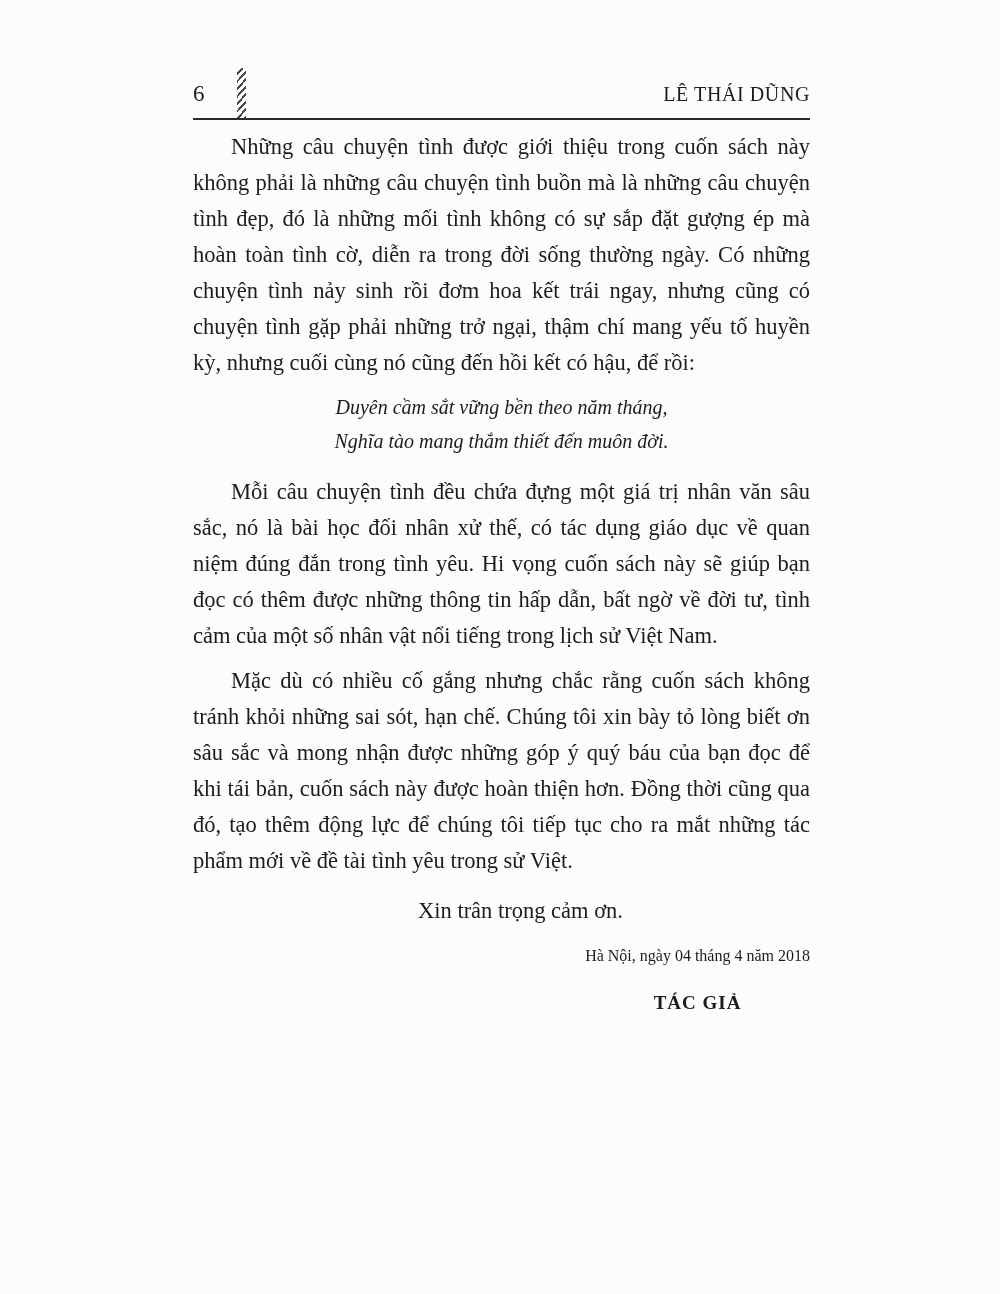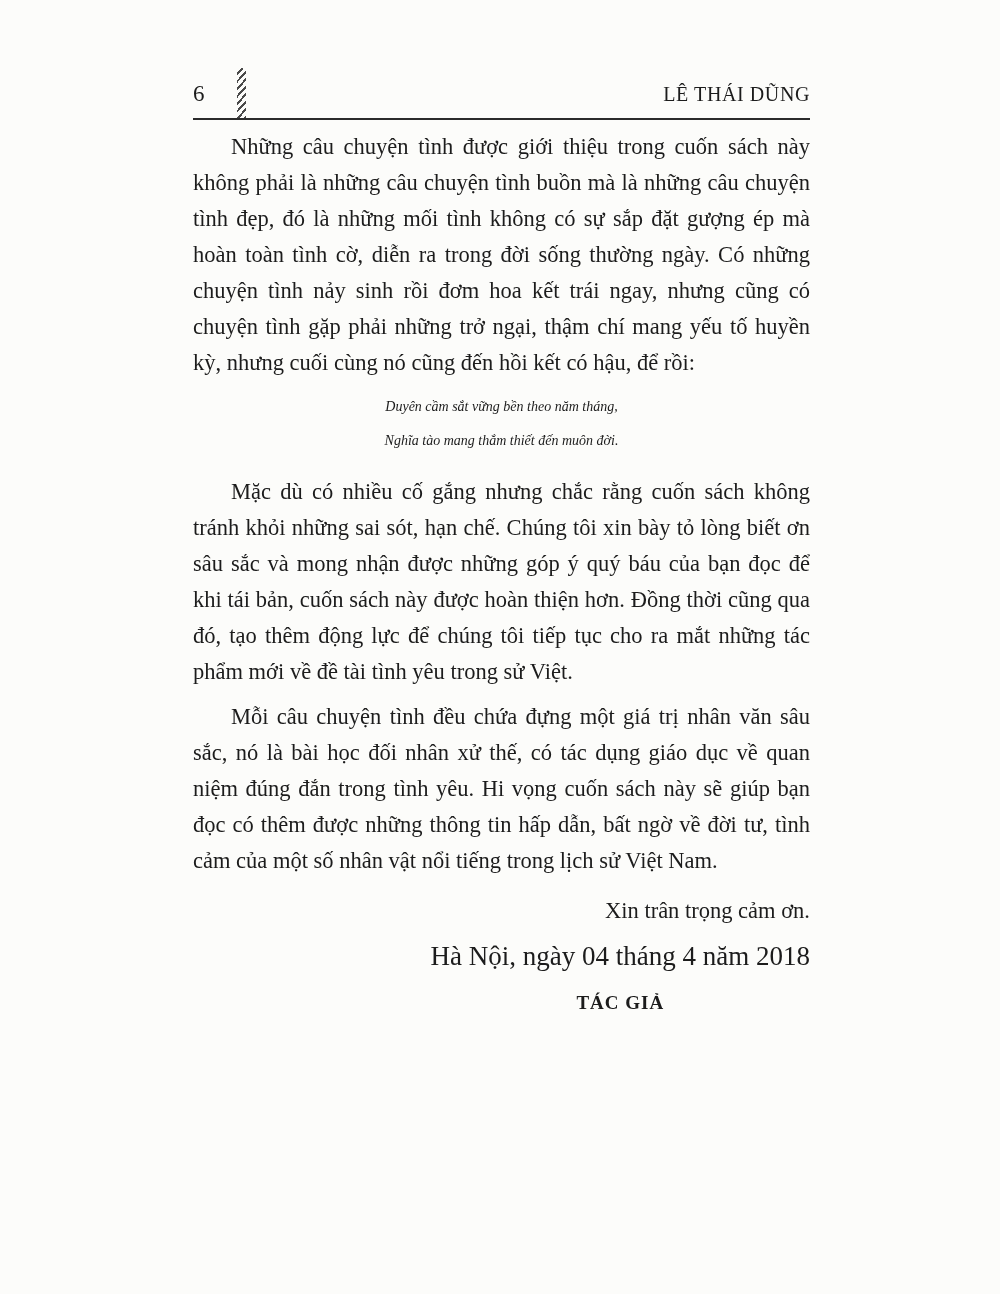--- a/index.html
+++ b/index.html
@@ -50,37 +50,37 @@
     line-height: 36px;
   }
   .para {
     margin: 0 0 9px 0;
     text-align: justify;
     text-indent: 38px;
   }
   .verse {
     text-align: center;
     font-style: italic;
-    font-size: 14px;
+    font-size: 20px;
     line-height: 34px;
     margin: 4px 0 16px 0;
   }
   .closing-line {
     margin: 14px 0 0 0;
     text-indent: 38px;
-    text-align: right;
+    text-align: center;
   }
   .signature-block {
     margin-top: 9px;
     margin-left: auto;
     width: fit-content;
     text-align: center;
   }
   .dateline {
-    font-size: 27px;
+    font-size: 16px;
     line-height: 36px;
   }
   .author-signature {
     font-weight: bold;
     font-size: 19px;
     margin-top: 11px;
     letter-spacing: 1px;
   }
 </style>
 </head>
@@ -96,23 +96,23 @@
 
   <div class="body-text">
 
     <p class="para">Những câu chuyện tình được giới thiệu trong cuốn sách này không phải là những câu chuyện tình buồn mà là những câu chuyện tình đẹp, đó là những mối tình không có sự sắp đặt gượng ép mà hoàn toàn tình cờ, diễn ra trong đời sống thường ngày. Có những chuyện tình nảy sinh rồi đơm hoa kết trái ngay, nhưng cũng có chuyện tình gặp phải những trở ngại, thậm chí mang yếu tố huyền kỳ, nhưng cuối cùng nó cũng đến hồi kết có hậu, để rồi:</p>
 
     <div class="verse">
       <div>Duyên cầm sắt vững bền theo năm tháng,</div>
       <div>Nghĩa tào mang thắm thiết đến muôn đời.</div>
     </div>
 
+    <p class="para">Mỗi câu chuyện tình đều chứa đựng một giá trị nhân văn sâu sắc, nó là bài học đối nhân xử thế, có tác dụng giáo dục về quan niệm đúng đắn trong tình yêu. Hi vọng cuốn sách này sẽ giúp bạn đọc có thêm được những thông tin hấp dẫn, bất ngờ về đời tư, tình cảm của một số nhân vật nổi tiếng trong lịch sử Việt Nam.</p>
+
     <p class="para">Mặc dù có nhiều cố gắng nhưng chắc rằng cuốn sách không tránh khỏi những sai sót, hạn chế. Chúng tôi xin bày tỏ lòng biết ơn sâu sắc và mong nhận được những góp ý quý báu của bạn đọc để khi tái bản, cuốn sách này được hoàn thiện hơn. Đồng thời cũng qua đó, tạo thêm động lực để chúng tôi tiếp tục cho ra mắt những tác phẩm mới về đề tài tình yêu trong sử Việt.</p>
-
-    <p class="para">Mỗi câu chuyện tình đều chứa đựng một giá trị nhân văn sâu sắc, nó là bài học đối nhân xử thế, có tác dụng giáo dục về quan niệm đúng đắn trong tình yêu. Hi vọng cuốn sách này sẽ giúp bạn đọc có thêm được những thông tin hấp dẫn, bất ngờ về đời tư, tình cảm của một số nhân vật nổi tiếng trong lịch sử Việt Nam.</p>
 
     <p class="para closing-line">Xin trân trọng cảm ơn.</p>
 
     <div class="signature-block">
       <div class="dateline">Hà Nội, ngày 04 tháng 4 năm 2018</div>
       <div class="author-signature">TÁC GIẢ</div>
     </div>
 
   </div>
 

